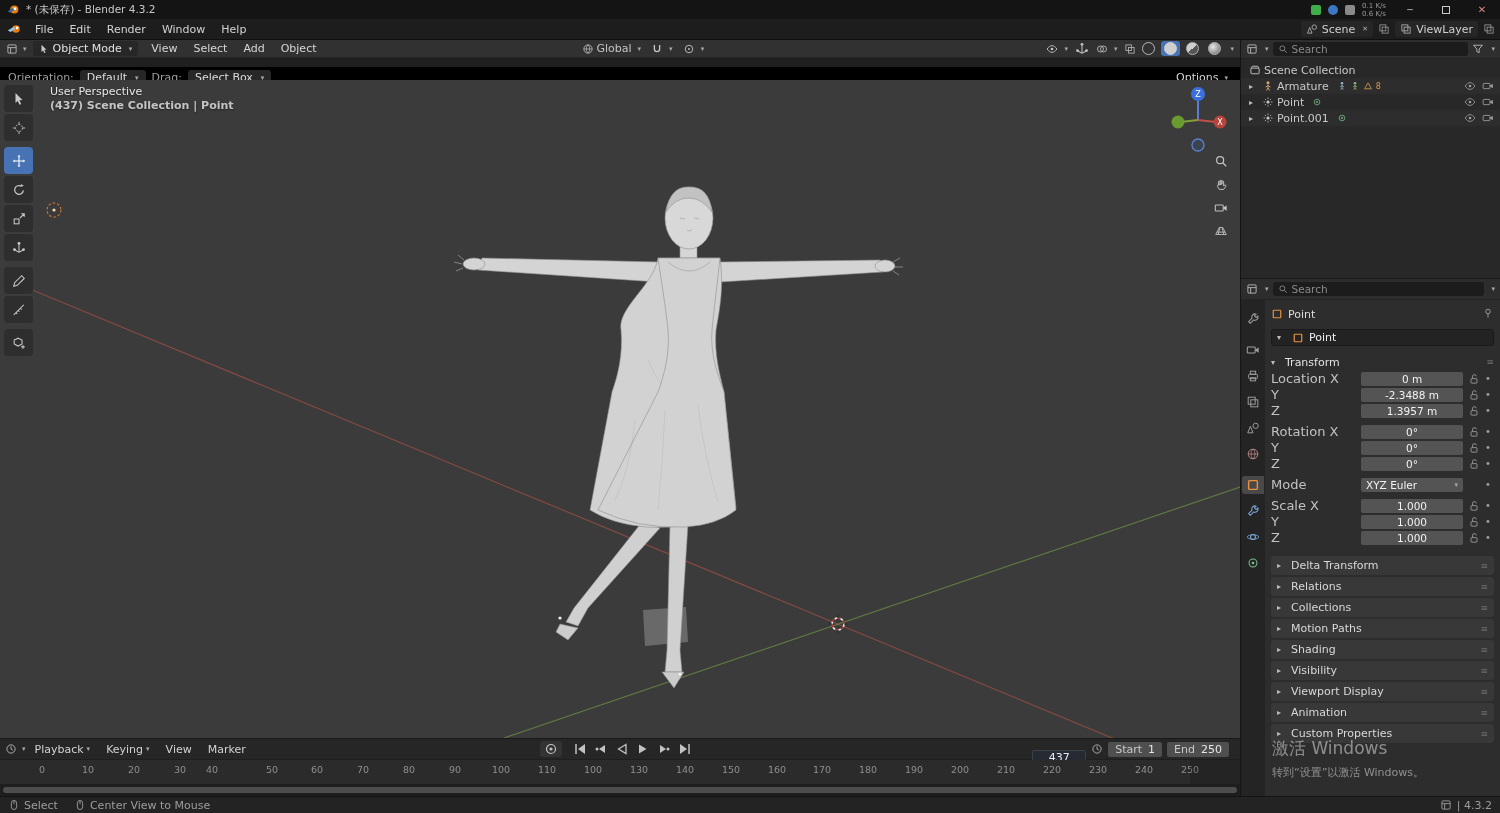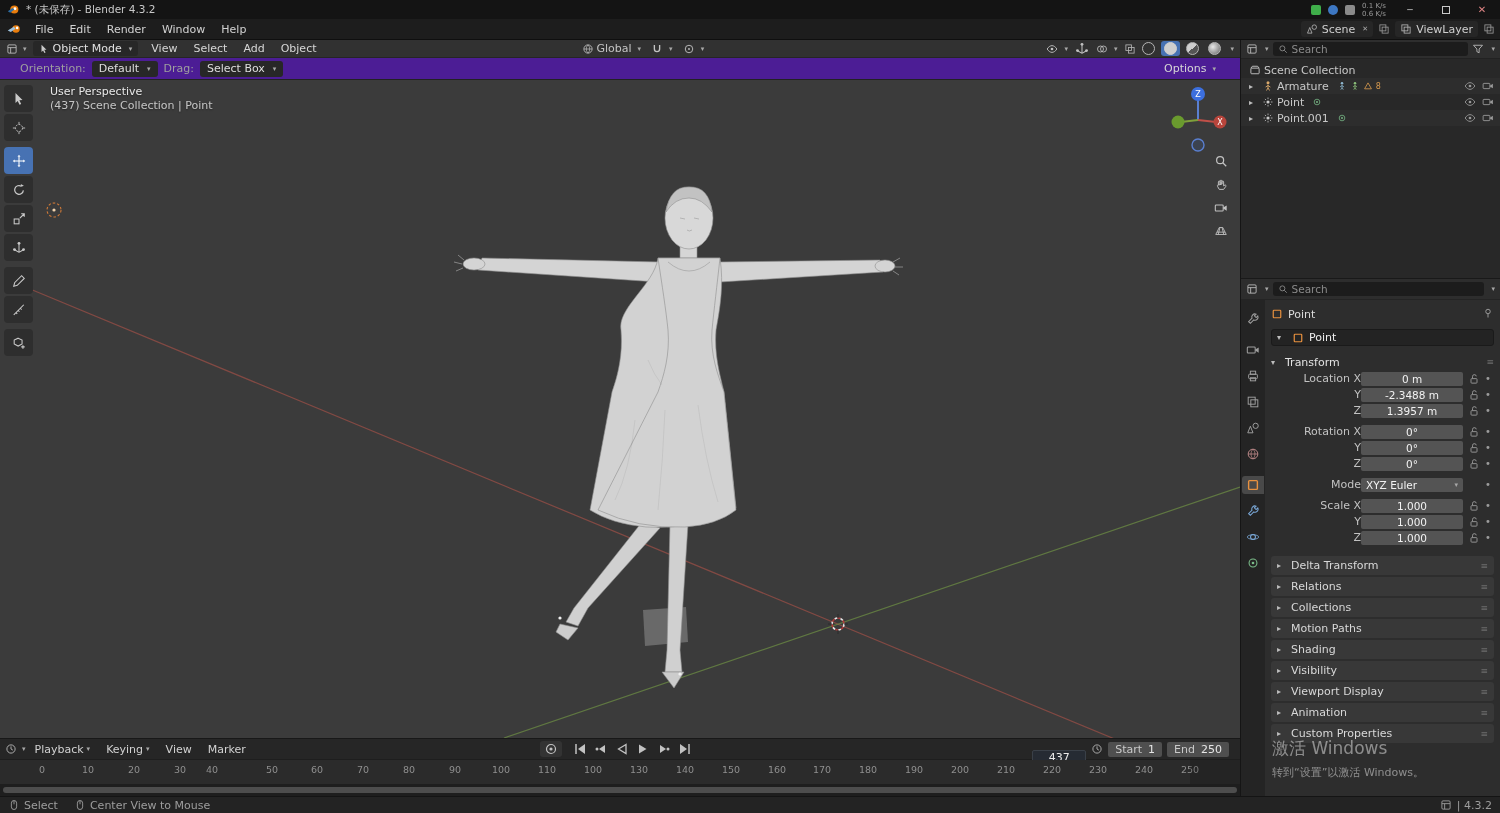--- a/index.html
+++ b/index.html
@@ -45,31 +45,31 @@
   .vph-editor { display:flex; align-items:center; padding:0 4px 0 6px; gap:2px; color:#b9b9b9; }
   .mode-dd { display:flex; align-items:center; gap:4px; background:#272727; border-radius:3px; height:15px; padding:0 6px; margin-right:4px; color:#e0e0e0; }
   .vph-menu { padding:0 7px; color:#d6d6d6; }
   .vph-spacer { width:250px; }
   .mini-dd { display:flex; align-items:center; gap:3px; padding:0 4px; color:#c4c4c4; }
   .vph-right { margin-left:auto; display:flex; align-items:center; gap:3px; margin-right:6px; }
   .shade-ball { width:13px; height:13px; border-radius:50%; border:1.3px solid #b5b5b5; }
   .shade-ball.solid { background:#cfcfcf; border-color:#cfcfcf; }
   .shade-wrap { display:flex; align-items:center; gap:4px; padding:1px 3px; border-radius:3px; }
   .shade-wrap.active { background:#4772b3; }
-  .vp-tools { position:absolute; top:58px; left:0; width:1240px; height:22px; background:#4c1d95;
-    display:flex; align-items:center; border-bottom:1px solid #222; padding:0 20px; gap:6px; }
+  .vp-tools { position:absolute; top:67px; left:0; width:1240px; height:22px; background:#000000;
+    display:flex; align-items:center; border-bottom:1px solid #222; padding:0 8px; gap:6px; }
   .vp-tools .lab { color:#9f9f9f; }
   .dd { display:flex; align-items:center; gap:5px; background:#272727; border-radius:3px; height:16px; padding:0 7px; color:#dedede; }
   .opt-right { margin-left:auto; display:flex; align-items:center; gap:3px; color:#d6d6d6; padding-right:4px; }
 
   
   .vp-canvas { position:absolute; top:80px; left:0; width:1240px; height:658px; background:#3b3b3b; overflow:hidden; }
   .vp-overlay { position:absolute; left:50px; top:5px; text-shadow:0 1px 2px rgba(0,0,0,.55); pointer-events:none; }
   .vp-overlay .l1 { color:#ffffff; opacity:.88; line-height:14px; }
-  .vp-overlay .l2 { color:#e6e6e6; opacity:.8; line-height:14px; }
+  .vp-overlay .l2 { color:#e6e6e6; opacity:.8; line-height:14px;font-weight:bold; }
   .axes, .model-svg, .cursor3d, .light-gz { position:absolute; }
   .toolcol { position:absolute; left:4px; top:5px; display:flex; flex-direction:column; gap:2px; }
   .tool { width:29px; height:27px; background:#2e2e2e; border-radius:4px; display:flex; align-items:center; justify-content:center; color:#c9c9c9; }
   .tool.gap { margin-top:4px; }
   .tool.active { background:#4772b3; color:#ffffff; }
   .navgizmo { position:absolute; left:1158px; top:2px; }
   .navbtn { position:absolute; left:1210px; width:22px; height:22px; border-radius:50%; display:flex; align-items:center; justify-content:center; color:#c2c2c2; }
 
   
   .outliner { position:absolute; left:1240px; top:40px; width:260px; height:238px; background:#282828; border-left:1px solid #151515; }
@@ -90,21 +90,21 @@
   .ptab-col { width:24px; background:#242424; display:flex; flex-direction:column; align-items:center; padding-top:10px; gap:8px; }
   .ptab { width:22px; height:18px; display:flex; align-items:center; justify-content:center; color:#9f9f9f; border-radius:3px 0 0 3px; }
   .ptab.gapt { margin-top:5px; }
   .ptab.active { background:#494949; }
   .pr-content { flex:1; padding:5px 6px 0 6px; position:relative; }
   .breadcrumb { display:flex; align-items:center; gap:5px; height:18px; color:#dcdcdc; }
   .namefield { display:flex; align-items:center; gap:5px; height:17px; background:#232323; border:1px solid #1a1a1a; border-radius:3px; padding:0 5px; margin-top:6px; color:#efefef; }
   .panel-h { height:18px; display:flex; align-items:center; gap:4px; margin-top:7px; color:#e2e2e2; }
   .drag-dots { margin-left:auto; color:#6d6d6d; font-size:9px; }
   .trow { display:flex; align-items:center; height:15px; margin-bottom:1px; }
-  .trow .lbl { width:90px; text-align:right; color:#c2c2c2; font-size:11px; }
+  .trow .lbl { width:90px; color:#c2c2c2; font-size:13px; }
   .trow .field { width:102px; height:14px; background:#545454; border-radius:2px; display:flex; align-items:center; justify-content:center; color:#f2f2f2; font-size:10.5px; }
   .trow .field.ddf { justify-content:flex-start; padding:0 5px; }
   .trow .field.ddf .caret { margin-left:auto; }
   .lockic { margin-left:5px; color:#9c9c9c; }
   .adot { width:10px; margin-left:3px; color:#9c9c9c; font-size:10px; text-align:center; }
   .vgap { height:5px; }
   .cpanel { height:19px; background:#383838; border-radius:3px; display:flex; align-items:center; gap:4px; padding:0 6px; margin-top:2px; color:#d8d8d8; }
 
   
   .timeline { position:absolute; left:0; top:738px; width:1240px; height:58px; background:#262626; border-top:1px solid #181818; }

